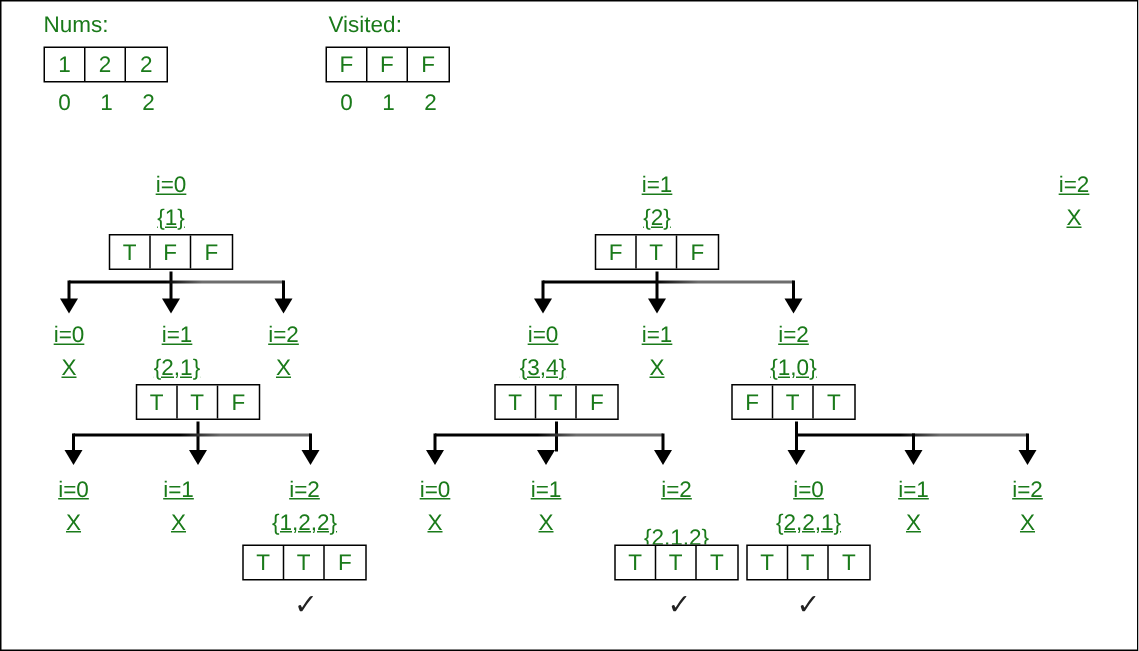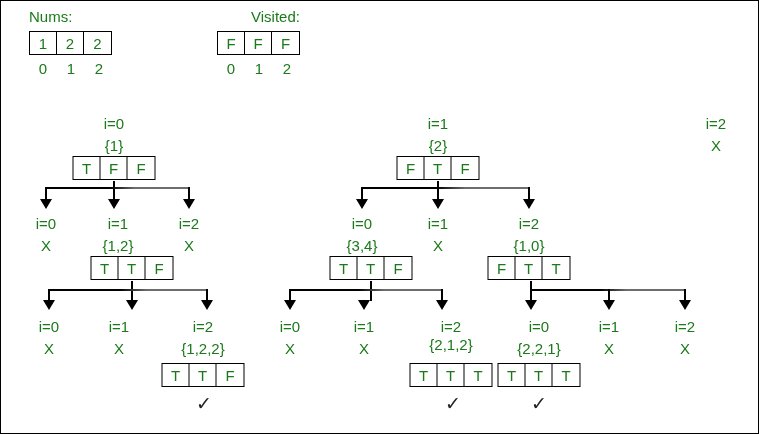--- a/index.html
+++ b/index.html
@@ -17,21 +17,21 @@
   }
   
   .lbl{
     position:absolute;
     color:#1a7a1a;
     font-size:15px;
     line-height:15px;
     white-space:nowrap;
   }
   .lbl.hdr{font-size:15px;}
-  .lbl.ctr{transform:translateX(-50%);text-align:center;}
+  .lbl.ctr{transform:translateX(-50%);text-align:center;text-decoration:underline;}
   .check{
     position:absolute;
     color:#222222;
     font-size:19px;
     line-height:19px;
     transform:translateX(-50%);
   }
   
   .arr{
     position:absolute;
@@ -100,21 +100,21 @@
     <div class="cell">1</div>
     <div class="cell">2</div>
     <div class="cell">2</div>
   </div>
   <div class="idxrow" style="left:28px;top:60px;">
     <span>0</span>
     <span>1</span>
     <span>2</span>
   </div>
 
-  <div class="lbl hdr" style="left:218px;top:8px;margin-left:32px;">Visited:</div>
+  <div class="lbl hdr" style="left:218px;top:8px;">Visited:</div>
 
   <div class="arr" style="left:216px;top:30px;">
     <div class="cell">F</div>
     <div class="cell">F</div>
     <div class="cell">F</div>
   </div>
   <div class="idxrow" style="left:216px;top:60px;">
     <span>0</span>
     <span>1</span>
     <span>2</span>
@@ -133,21 +133,21 @@
   <div class="vline" style="left:44px;top:186px;height:14px;"></div>
   <div class="vline" style="left:187px;top:186px;height:14px;"></div>
   <div class="arrow" style="left:45px;top:198px;"></div>
   <div class="arrow" style="left:113px;top:198px;"></div>
   <div class="arrow" style="left:188px;top:198px;"></div>
 
   <div class="lbl ctr" style="left:45px;top:215px;">i=0</div>
   <div class="lbl ctr" style="left:45px;top:237px;">X</div>
 
   <div class="lbl ctr" style="left:117px;top:215px;">i=1</div>
-  <div class="lbl ctr" style="left:117px;top:237px;">{1,2}</div>
+  <div class="lbl ctr" style="left:117px;top:237px;">{2,1}</div>
   <div class="arr ctr" style="left:131px;top:255px;">
     <div class="cell">T</div>
     <div class="cell">T</div>
     <div class="cell">F</div>
   </div>
 
   <div class="lbl ctr" style="left:188px;top:215px;">i=2</div>
   <div class="lbl ctr" style="left:188px;top:237px;">X</div>
 
   <div class="vline" style="left:130px;top:280px;height:20px;"></div>
@@ -216,21 +216,21 @@
   <div class="arrow" style="left:363px;top:299px;"></div>
   <div class="arrow" style="left:441px;top:299px;"></div>
 
   <div class="lbl ctr" style="left:289px;top:318px;">i=0</div>
   <div class="lbl ctr" style="left:289px;top:340px;">X</div>
 
   <div class="lbl ctr" style="left:363px;top:318px;">i=1</div>
   <div class="lbl ctr" style="left:363px;top:340px;">X</div>
 
   <div class="lbl ctr" style="left:450px;top:318px;">i=2</div>
-  <div class="lbl ctr" style="left:450px;top:336px;">{2,1,2}</div>
+  <div class="lbl ctr" style="left:450px;top:350px;">{2,1,2}</div>
   <div class="arr ctr" style="left:450px;top:362px;">
     <div class="cell">T</div>
     <div class="cell">T</div>
     <div class="cell">T</div>
   </div>
   <div class="check" style="left:452px;top:393px;">✓</div>
 
   <div class="vline" style="left:529px;top:280px;height:20px;"></div>
   <div class="hline grayed" style="left:530px;top:288px;width:154px;"></div>
   <div class="vline" style="left:683px;top:288px;height:13px;"></div>

